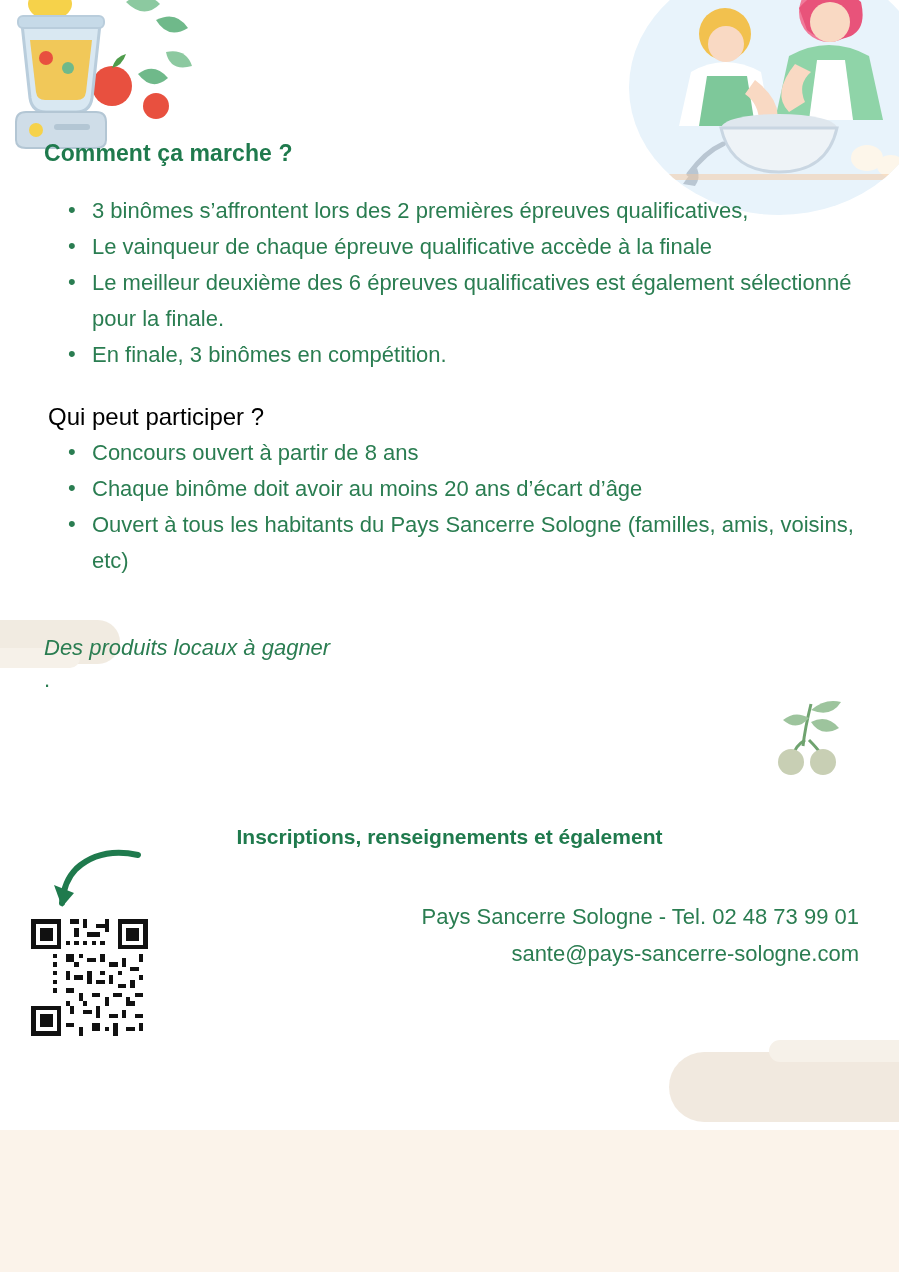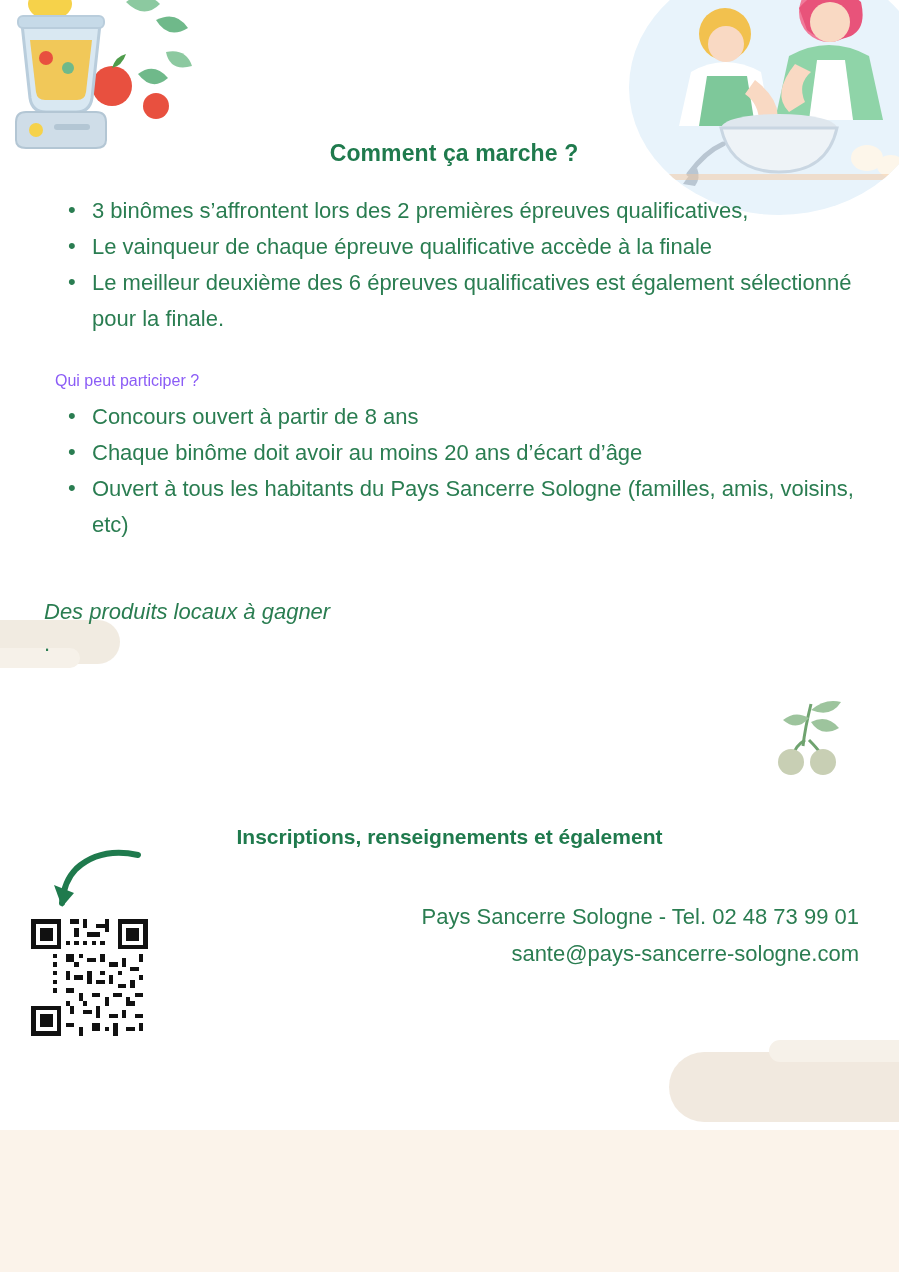--- a/index.html
+++ b/index.html
@@ -89,21 +89,20 @@
     left: 44px;
     top: 140px;
     width: 820px;
   }
   h1.section-title {
     font-size: 23px;
     font-weight: bold;
     color: #1f7a4d;
     margin: 0 0 26px 0;
     letter-spacing: .1px;
-    text-align: center;
   }
   ul.bullets {
     margin: 0;
     padding-left: 48px;
     list-style: none;
   }
   ul.bullets li {
     position: relative;
     font-size: 22px;
     line-height: 36px;
@@ -113,23 +112,23 @@
   ul.bullets li::before {
     content: "\2022";
     position: absolute;
     left: -24px;
     top: -1px;
     font-size: 22px;
     color: #2a7d51;
   }
   .gap-after-list { height: 28px; }
   p.lead {
-    font-size: 16px;
-    color: #8b5cf6;
-    margin: 0 0 2px 11px;
+    font-size: 24px;
+    color: #000000;
+    margin: 0 0 2px 4px;
     line-height: 32px;
   }
   .spacer-sm { height: 26px; }
   p.plain {
     font-size: 22px;
     color: #2a7d51;
     margin: 0;
     line-height: 34px;
     font-style: italic;
   }
@@ -262,20 +261,21 @@
 </div>
 
 <div class="content">
 
   <h1 class="section-title">Comment ça marche ?</h1>
 
   <ul class="bullets">
     <li>3 binômes s’affrontent lors des 2 premières épreuves qualificatives,</li>
     <li>Le vainqueur de chaque épreuve qualificative accède à la finale</li>
     <li>Le meilleur deuxième des 6 épreuves qualificatives est également sélectionné pour la finale.</li>
+    <li>En finale, 3 binômes en compétition.</li>
   </ul>
 
   <div class="gap-after-list"></div>
 
   <p class="lead">Qui peut participer ?</p>
 
   <ul class="bullets">
     <li>Concours ouvert à partir de 8 ans</li>
     <li>Chaque binôme doit avoir au moins 20 ans d’écart d’âge</li>
     <li>Ouvert à tous les habitants du Pays Sancerre Sologne (familles, amis, voisins, etc)</li>

